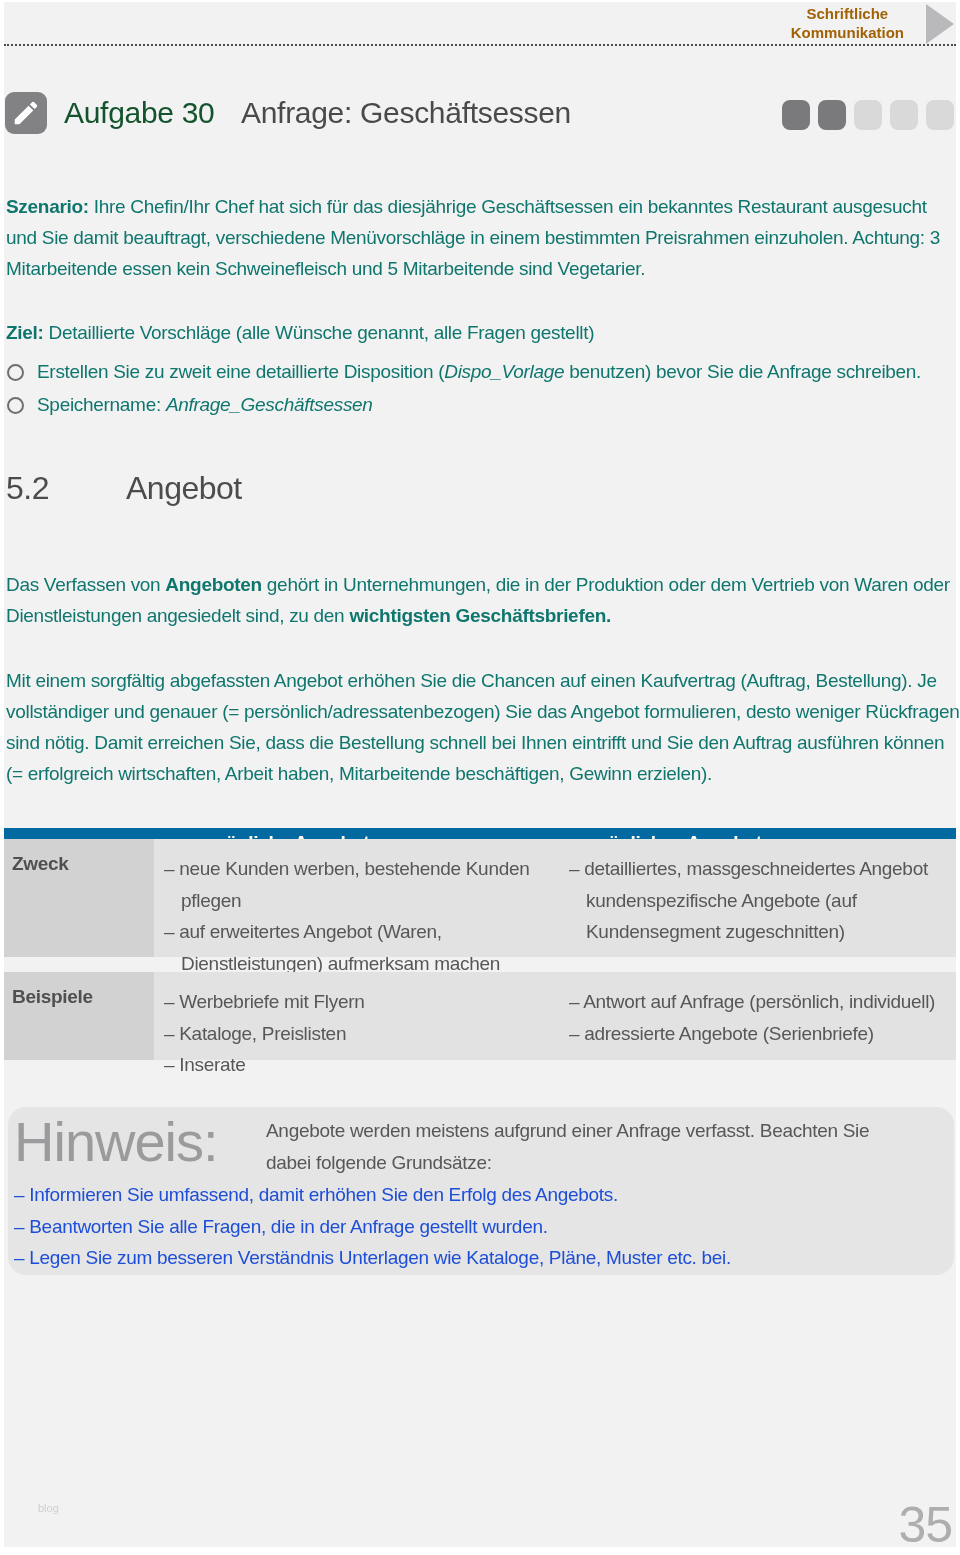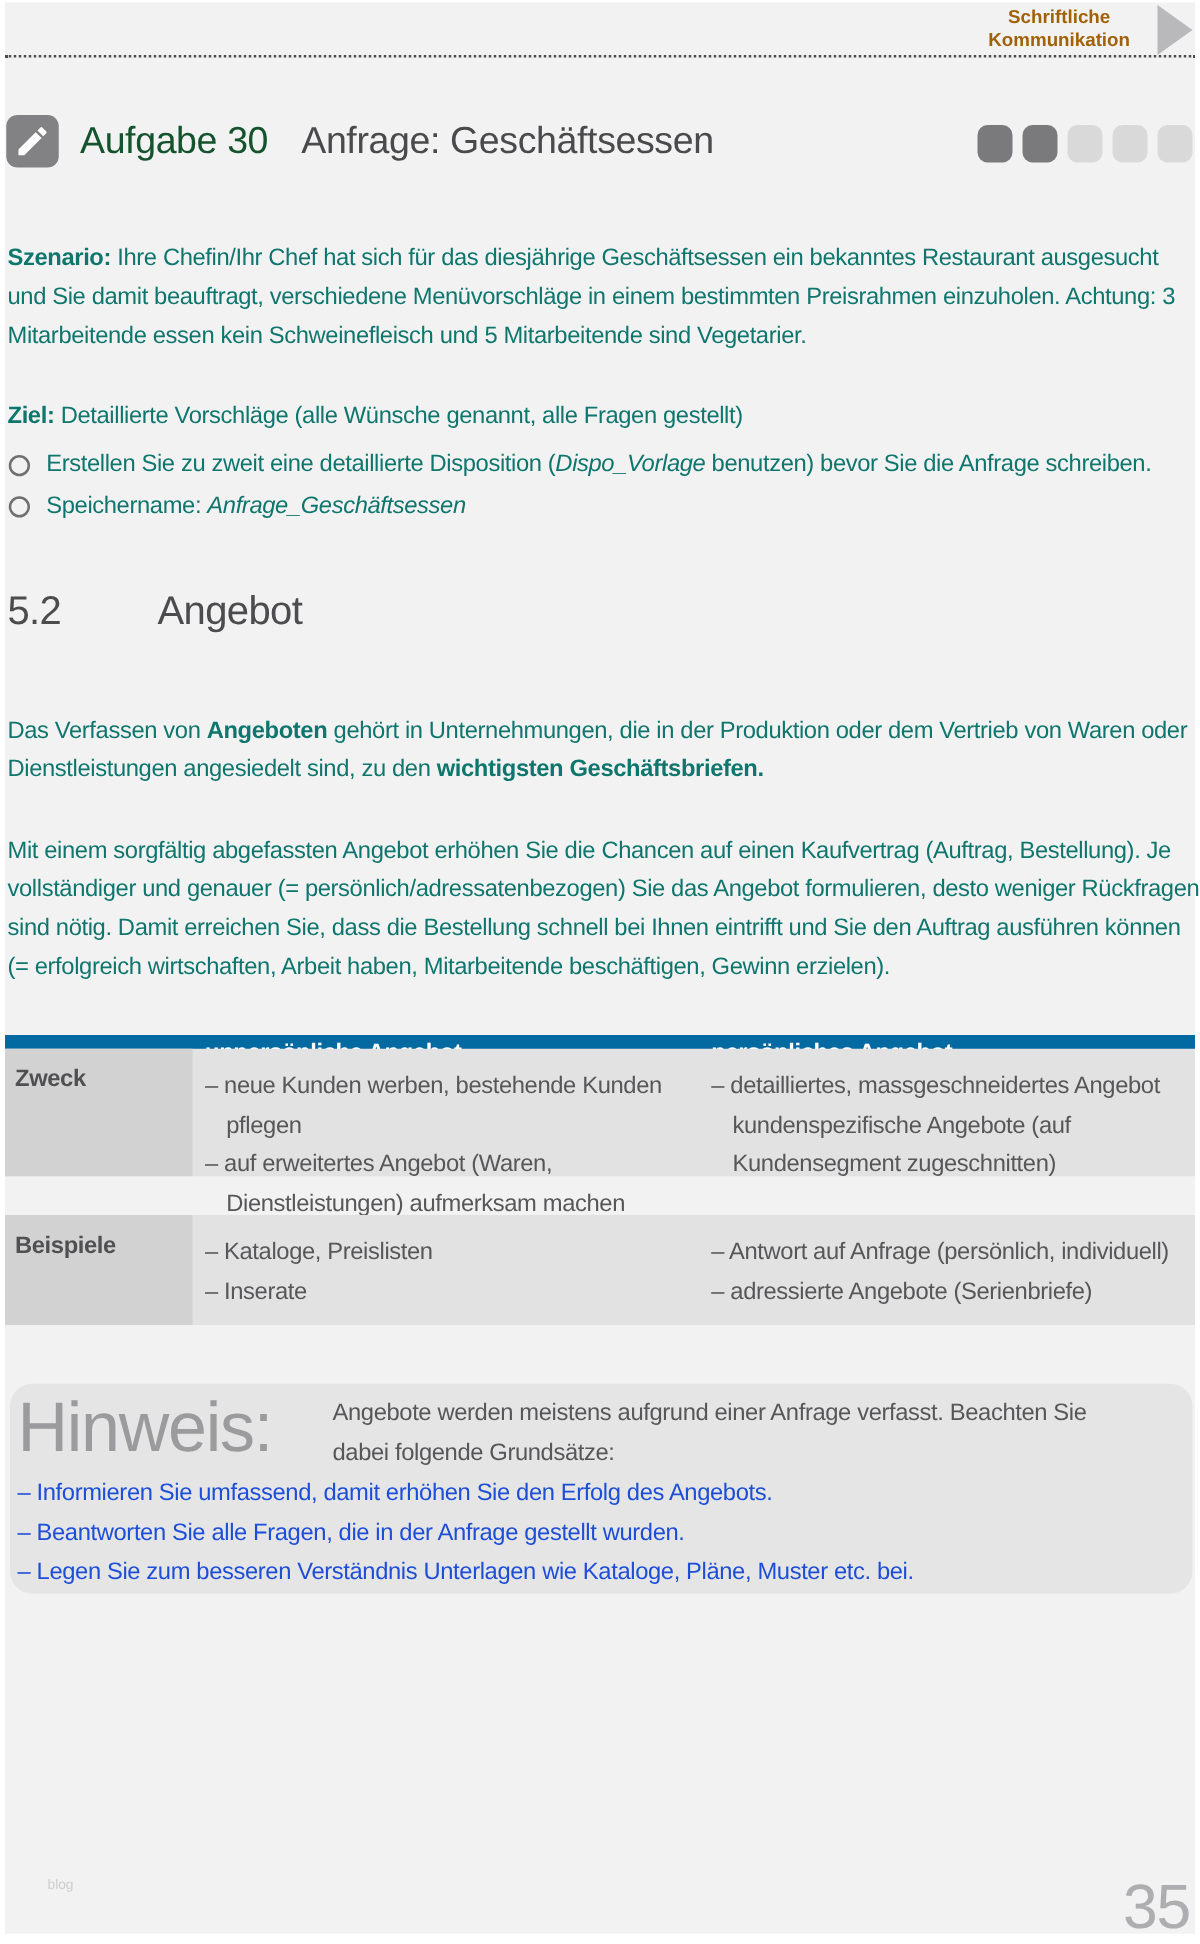--- a/index.html
+++ b/index.html
@@ -38,21 +38,21 @@
   .para1{left:2px;top:548px;width:952px;}
   .para2{left:2px;top:644px;width:954px;}
 
   
   .tbl-head{left:0;top:826px;width:952px;height:42px;background:#0369a1;color:#ffffff;}
   .tbl-head .h2{position:absolute;left:160px;top:4px;font-size:19px;font-weight:700;letter-spacing:-0.3px;}
   .tbl-head .h3{position:absolute;left:565px;top:4px;font-size:19px;font-weight:700;letter-spacing:-0.3px;}
   .tbl-row{left:0;width:952px;background:#e2e2e2;}
   .tbl-row .label-cell{position:absolute;left:0;top:0;bottom:0;width:150px;background:#d2d2d2;}
   .tbl-row .label-cell span{display:block;padding:14px 0 0 8px;font-size:19px;font-weight:700;color:#505052;letter-spacing:-0.3px;}
-  .row-zweck{top:837px;height:102px;}
+  .row-zweck{top:837px;height:118px;}
   .row-beisp{top:970px;height:88px;}
   .cell{position:absolute;top:14px;font-size:19px;line-height:31.5px;color:#575759;letter-spacing:-0.3px;}
   .cell.c1{left:160px;width:390px;}
   .cell.c2{left:565px;width:392px;}
   .dash-item{padding-left:17px;text-indent:-17px;}
 
   
   .hinweis-box{left:4px;top:1105px;width:946px;height:168px;background:#e5e5e5;border-radius:18px;}
   .hinweis-label{position:absolute;left:6px;top:2px;font-size:56px;color:#9b9b9d;letter-spacing:-1px;}
   .hinweis-intro{position:absolute;left:258px;top:8px;width:650px;font-size:19px;line-height:32px;color:#575759;letter-spacing:-0.3px;}
@@ -130,20 +130,21 @@
       <div class="cell c2">
         <div class="dash-item">– detailliertes, massgeschneidertes Angebot kundenspezifische Angebote (auf Kundensegment zugeschnitten)</div>
       </div>
     </div>
 
     <div class="abs tbl-row row-beisp">
       <div class="label-cell">
           <span>Beispiele</span>
         </div>
       <div class="cell c1">
+        <div class="dash-item">– Werbebriefe mit Flyern</div>
         <div class="dash-item">– Kataloge, Preislisten</div>
         <div class="dash-item">–  Inserate</div>
       </div>
       <div class="cell c2">
         <div class="dash-item">– Antwort auf Anfrage (persönlich, individuell)</div>
         <div class="dash-item">– adressierte Angebote (Serienbriefe)</div>
       </div>
     </div>
 
     <div class="abs hinweis-box">

